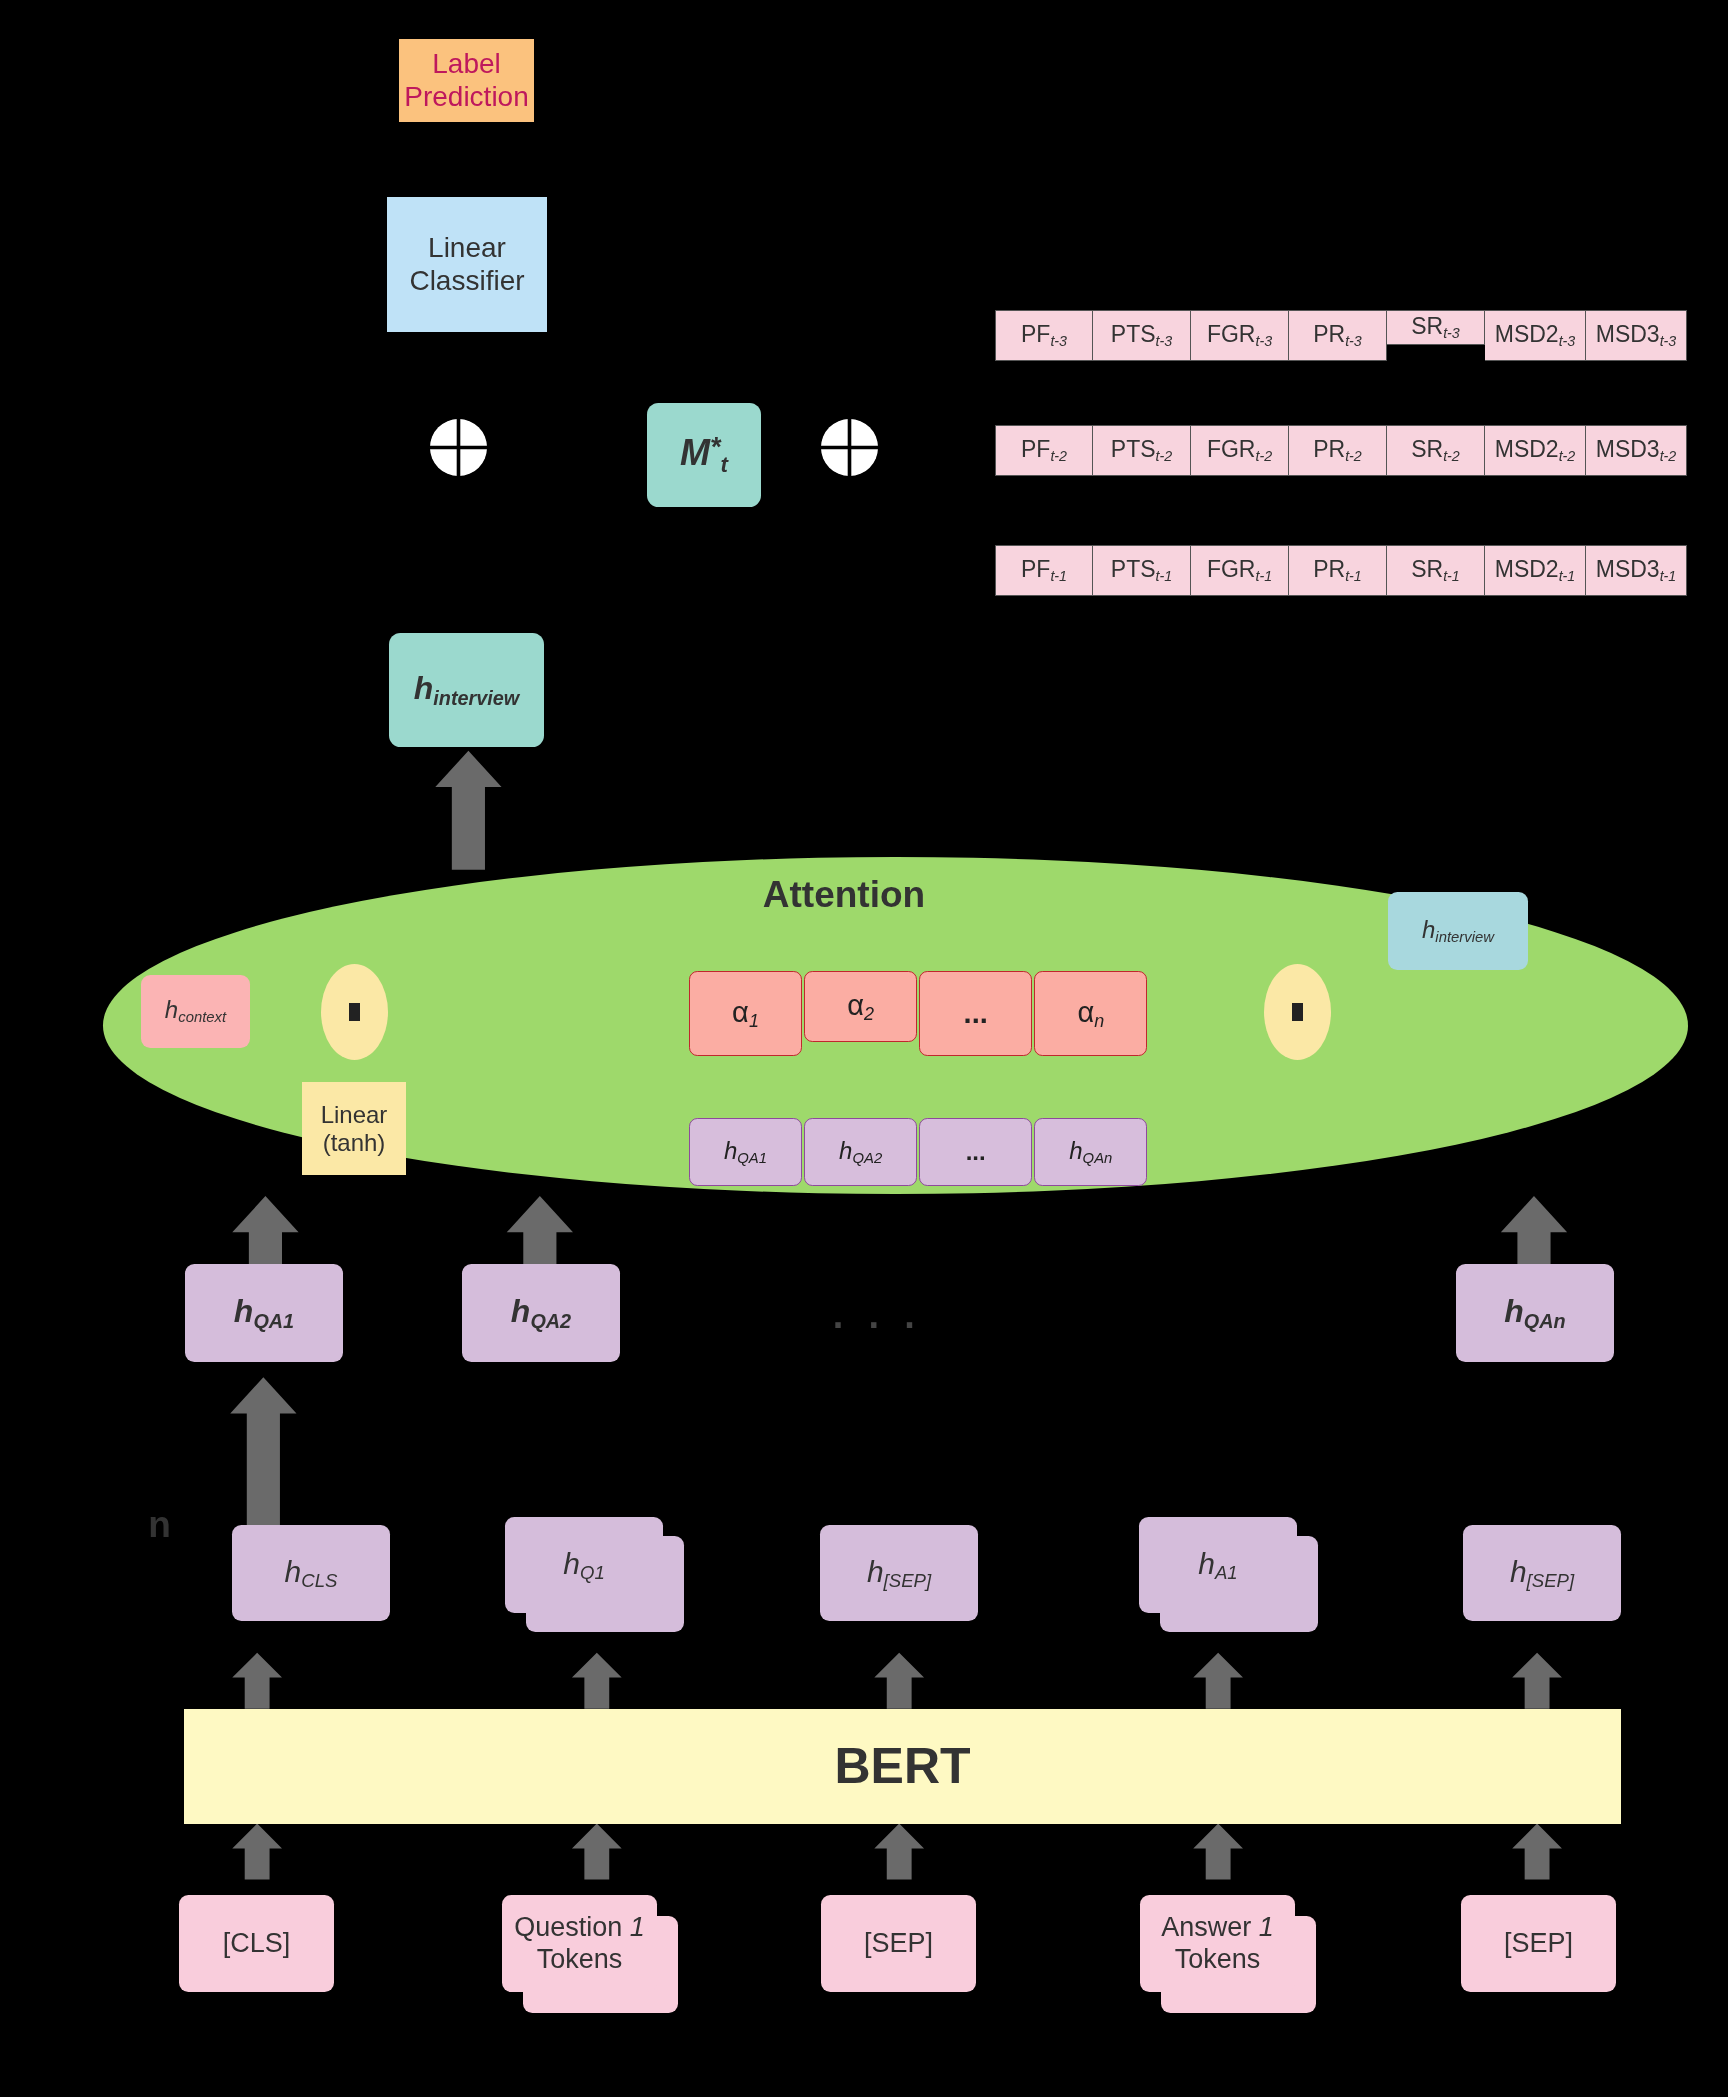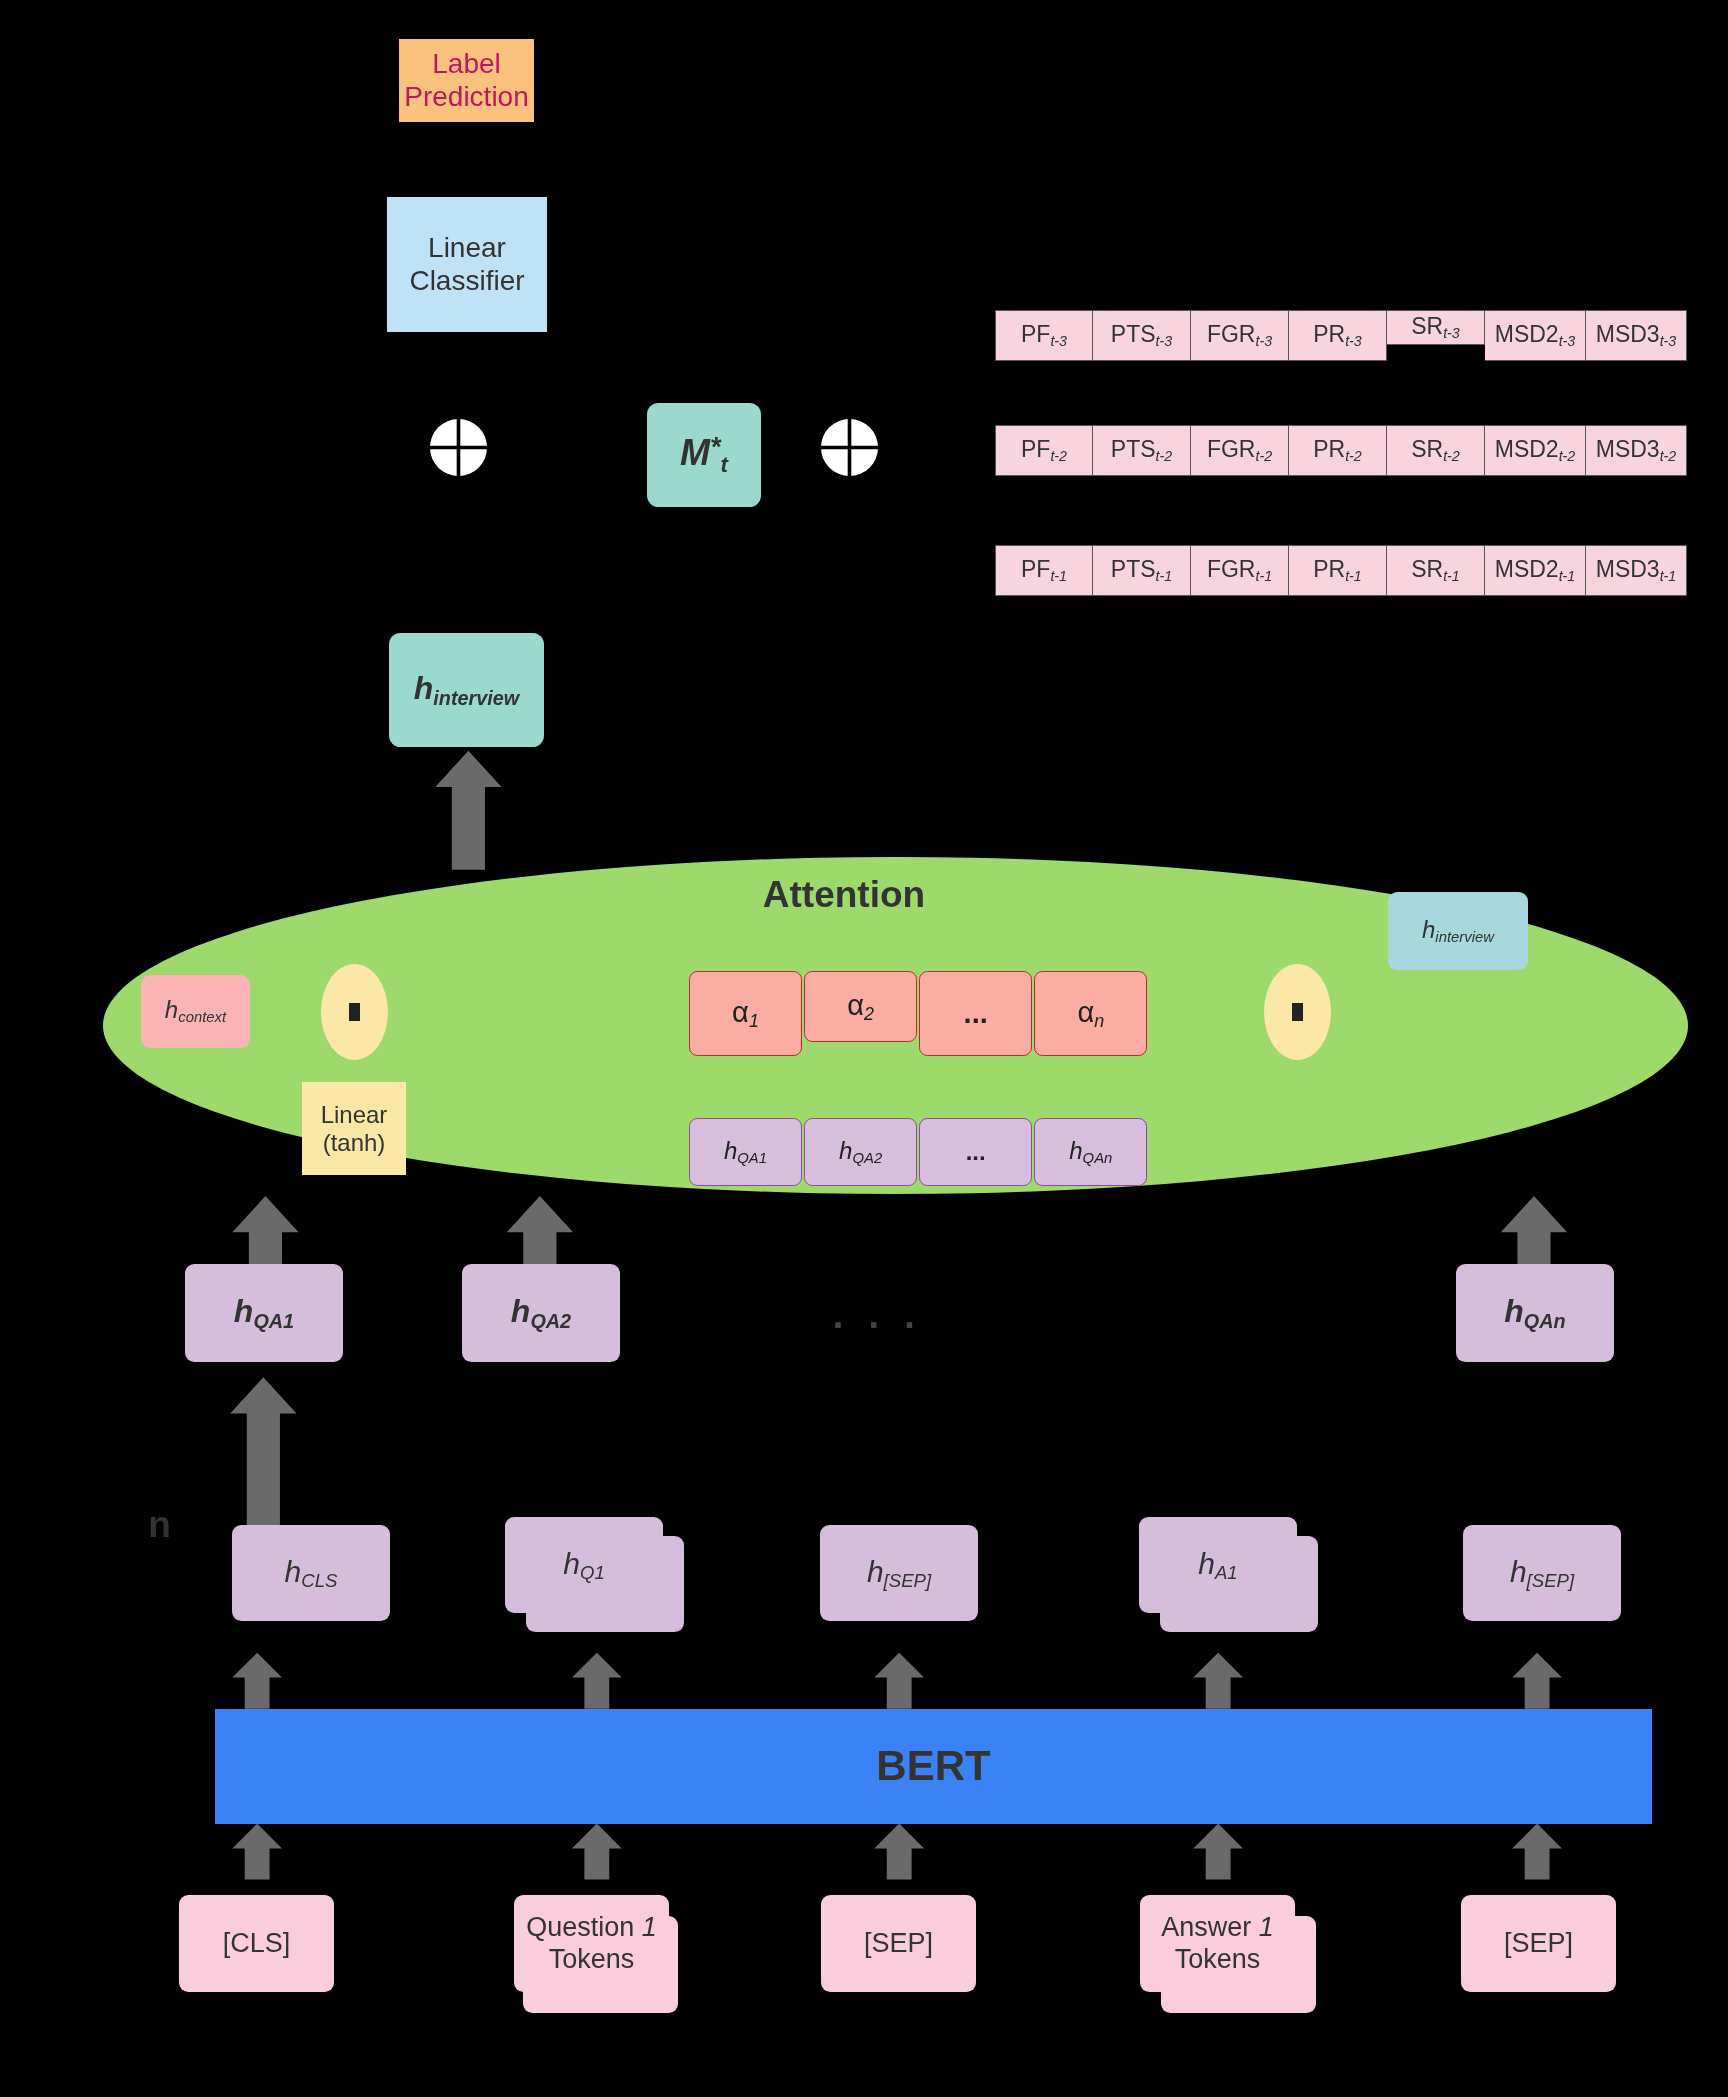--- a/index.html
+++ b/index.html
@@ -24,21 +24,21 @@
   .hcontext{background:#FBB4B4;border-radius:9.3px;color:#333;font-size:24px;font-style:italic;}
   .dotnode{background:#FBE8A6;border-radius:50%;}
   .dotnode .sq{width:11.4px;height:17.6px;background:#222;}
   .softmax{background:#FBE8A6;border-radius:50%;color:#333;font-size:27px;}
   .lintanh{background:#FBE8A6;color:#333;font-size:24px;}
   .alpha{background:#FBADA3;border:1.6px solid #C0272D;border-radius:8.3px;color:#222;font-size:29px;}
   .hqa-inner{background:#D7BEDC;border:1.6px solid #8E4A9C;border-radius:8.3px;color:#222;font-size:24px;font-style:italic;}
   .hqa-big{background:#D5BDDB;border-radius:9.3px;color:#333;font-size:32px;font-style:italic;font-weight:bold;}
   .hstate{background:#D5BDDB;border-radius:9.3px;color:#333;font-size:30px;font-style:italic;}
   .hstate-back{background:#D5BDDB;border-radius:9.3px;}
-  .bert{background:#3b82f6;color:#333;font-size:42px;font-weight:bold;margin-left:31px;}
+  .bert{background:#fef9c3;color:#333;font-size:50px;font-weight:bold;}
   .tok{background:#F9CDDC;border-radius:9.3px;color:#333;font-size:27px;}
   .tok-back{background:#F9CDDC;border-radius:9.3px;}
   .plus-circle{border-radius:50%;background:#ffffff;}
   .ndots{color:#444;font-size:38px;font-weight:bold;letter-spacing:7.3px;}
   .nlabel{color:#333;font-size:37px;font-weight:bold;}
   .sub{font-size:0.62em;vertical-align:-0.28em;font-style:italic;}
   .sub-up{font-size:0.62em;vertical-align:-0.30em;font-style:normal;}
   .ital{font-style:italic;}
 </style>
 </head>
@@ -310,21 +310,21 @@
 
   <div class="node bert" style="left:184px;top:1709px;width:1437px;height:115px;">
     <span>BERT</span>
   </div>
 
   <div class="node tok" style="left:179px;top:1895px;width:155px;height:97px;">
     <span>[CLS]</span>
   </div>
 
   <div class="node tok-back" style="left:523px;top:1916px;width:155px;height:97px;"></div>
-  <div class="node tok" style="left:514px;top:1895px;width:155px;height:97px;">
+  <div class="node tok" style="left:502px;top:1895px;width:155px;height:97px;">
     <span>Question <span class="ital">1</span><br>Tokens</span>
   </div>
 
   <div class="node tok" style="left:821px;top:1895px;width:155px;height:97px;">
     <span>[SEP]</span>
   </div>
 
   <div class="node tok-back" style="left:1161px;top:1916px;width:155px;height:97px;"></div>
   <div class="node tok" style="left:1140px;top:1895px;width:155px;height:97px;">
     <span>Answer <span class="ital">1</span><br>Tokens</span>

